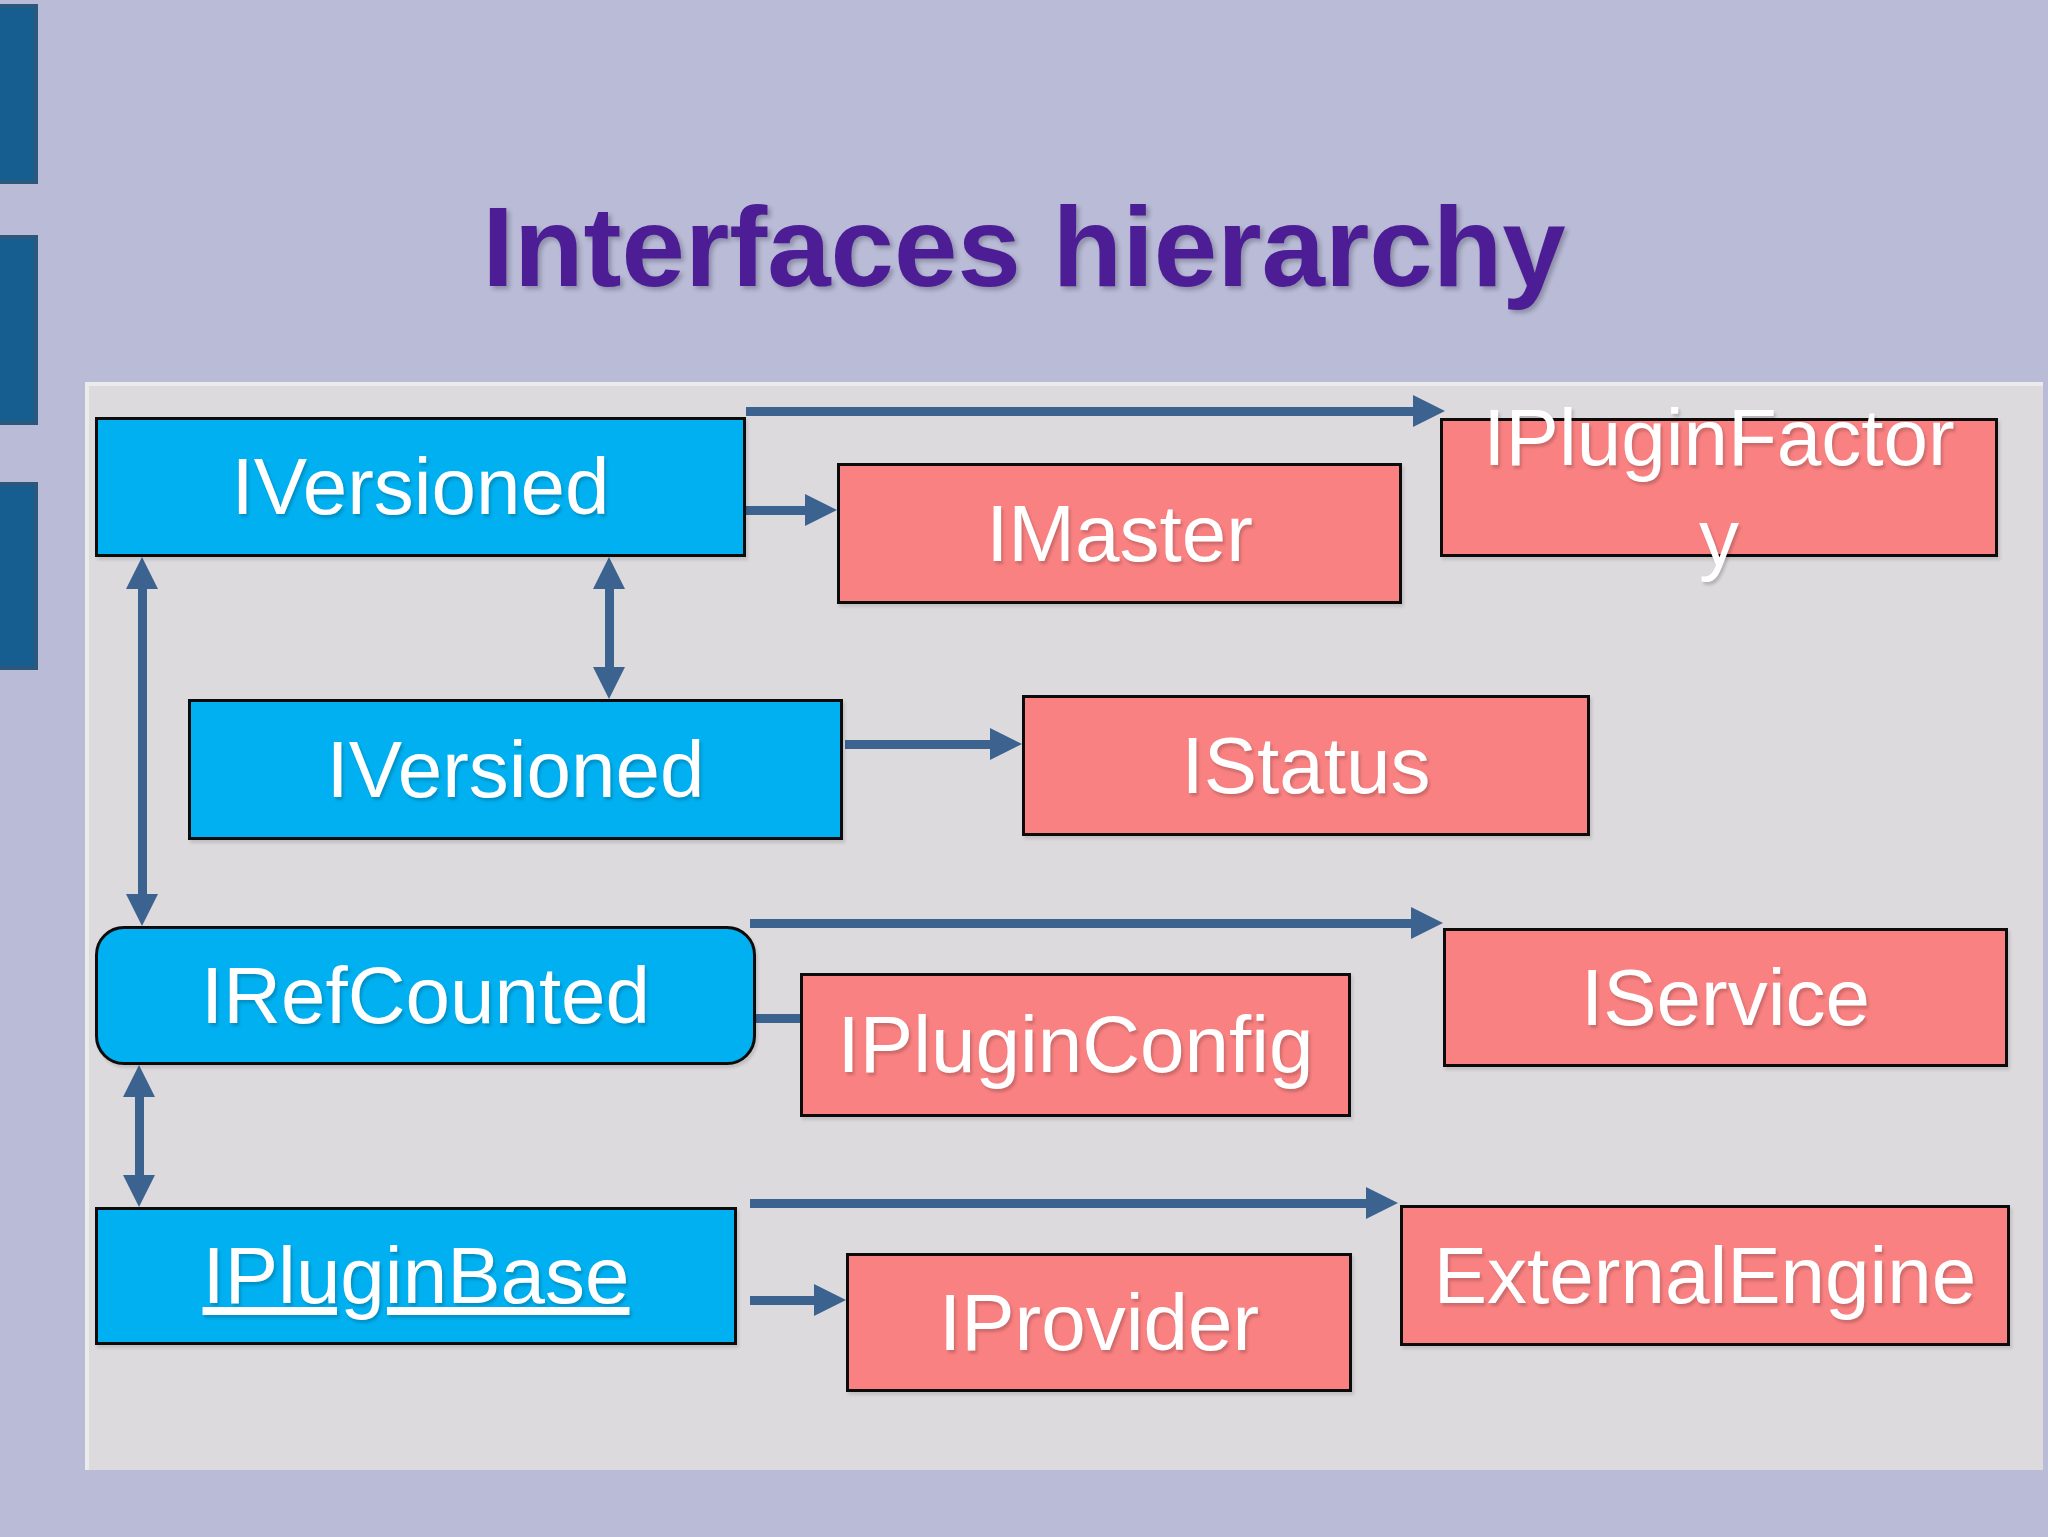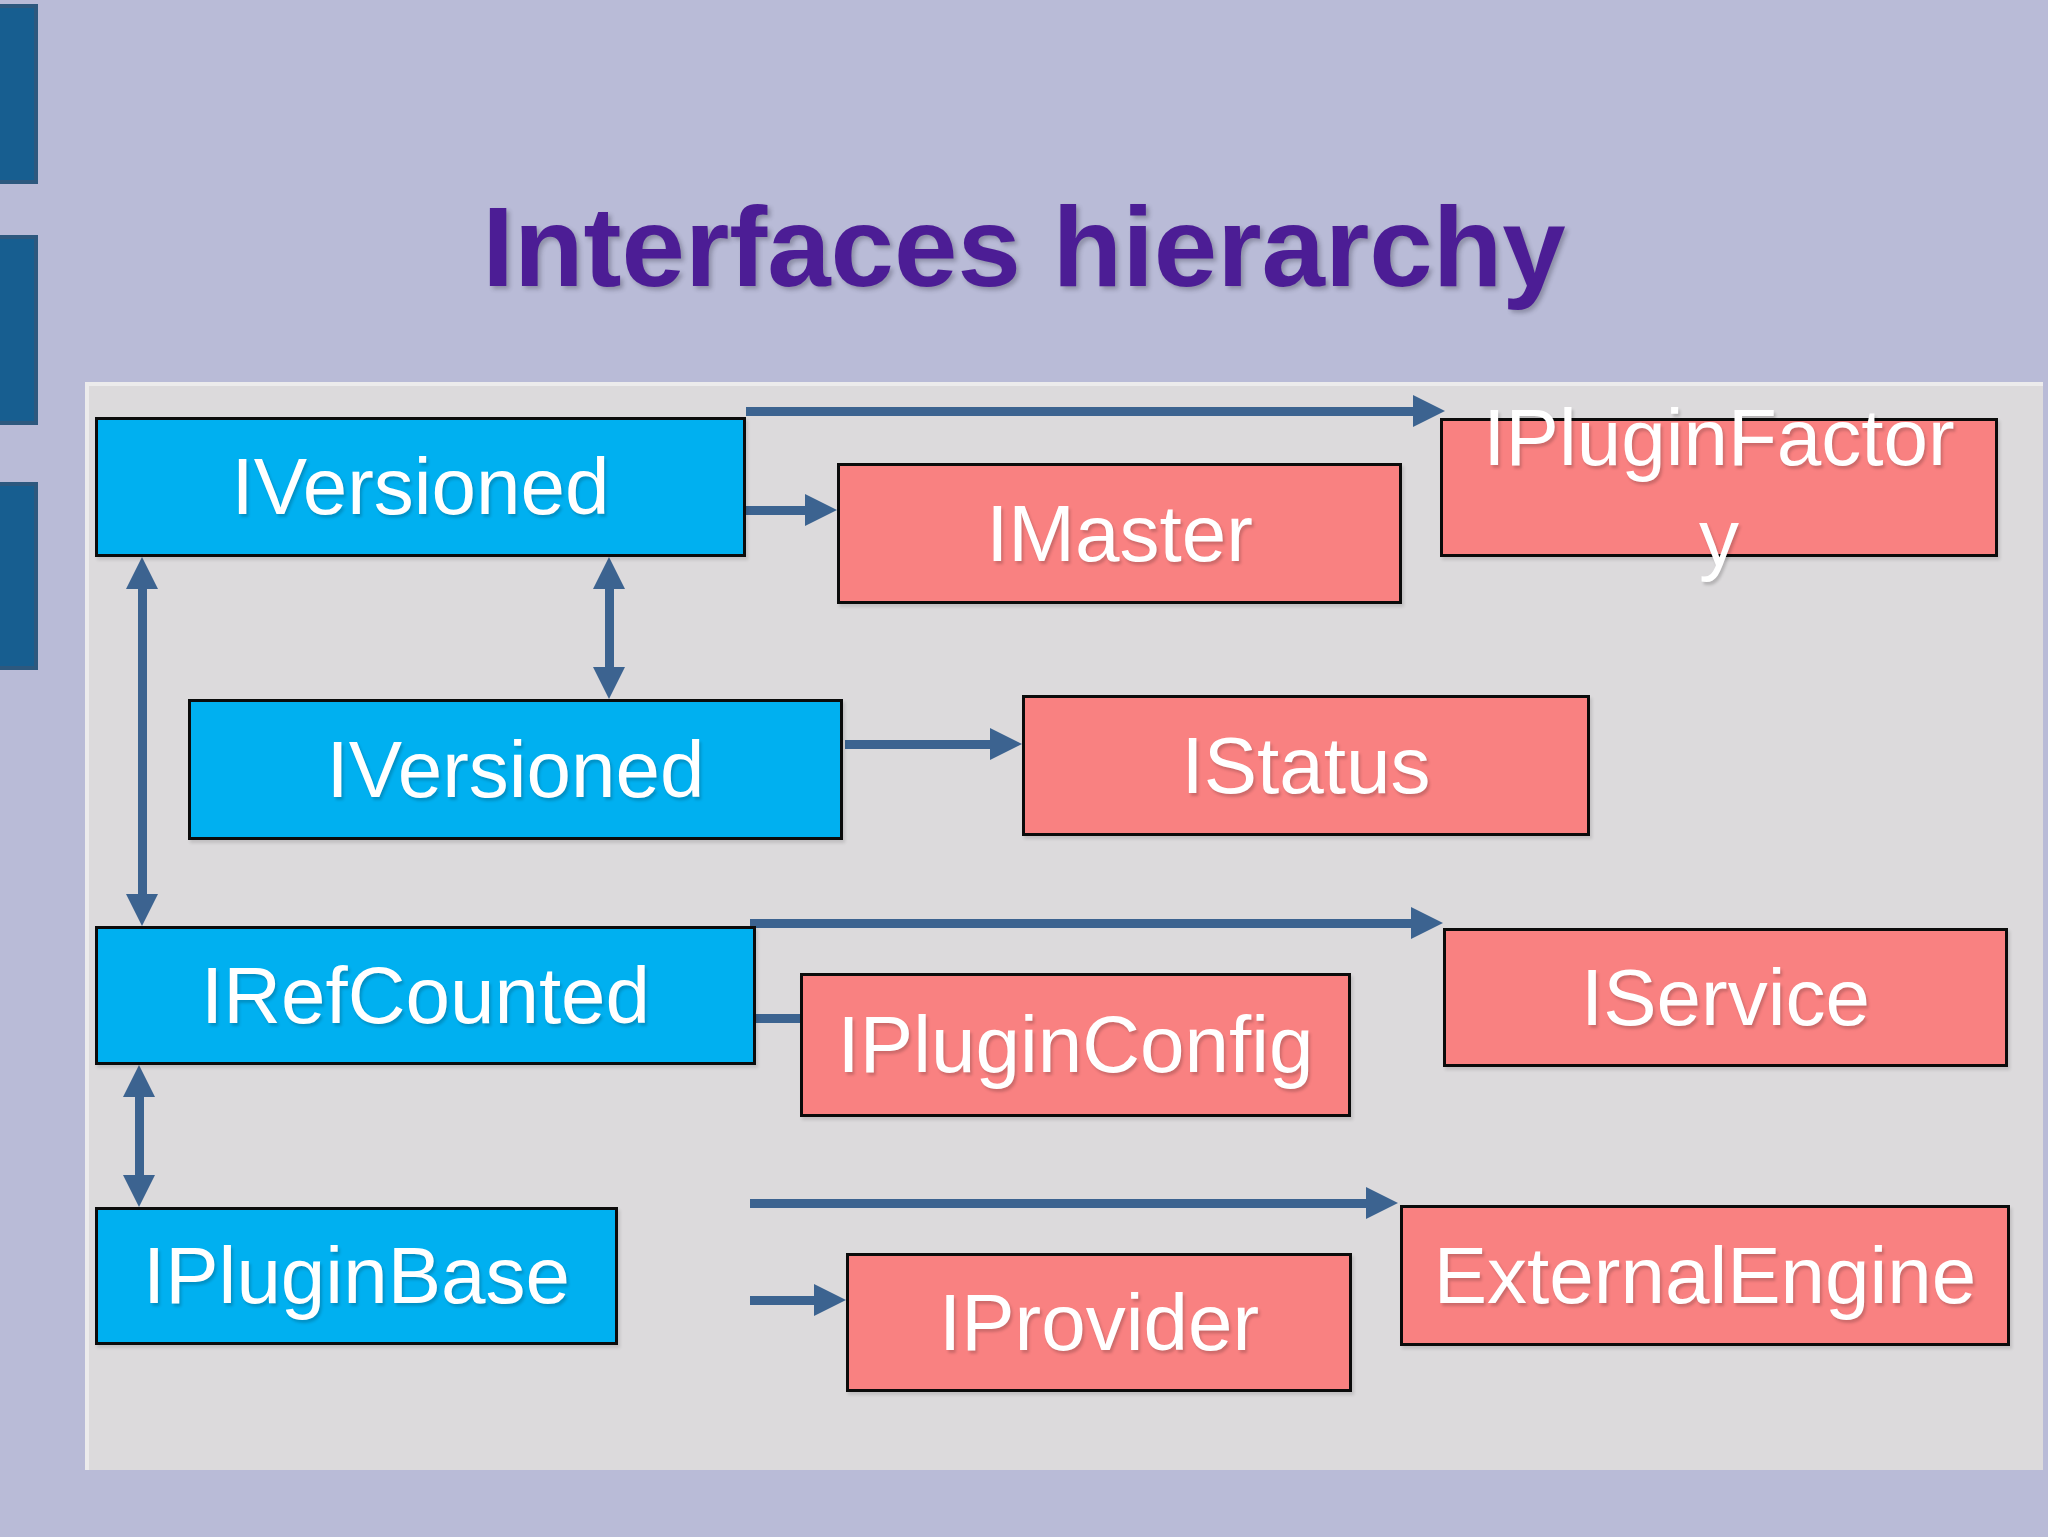--- a/index.html
+++ b/index.html
@@ -122,24 +122,24 @@
       <i class="head-u"></i>
       <i class="head-d"></i>
     </div>
 
   <div class="node cyan" style="left:95px; top:417px; width:651px; height:140px;">
     <span>IVersioned</span>
   </div>
   <div class="node cyan" style="left:188px; top:699px; width:655px; height:141px;">
     <span>IVersioned</span>
   </div>
-  <div class="node cyan" style="left:95px; top:926px; width:661px; height:139px;">
+  <div class="node cyan" style="left:95px; top:926px; width:661px; height:139px;border-radius:29px;">
     <span>IRefCounted</span>
   </div>
-  <div class="node cyan" style="left:95px; top:1207px; width:523px; height:138px;">
+  <div class="node cyan" style="left:95px; top:1207px; width:642px; height:138px;text-decoration:underline;">
     <span>IPluginBase</span>
   </div>
 
   <div class="node salmon" style="left:837px; top:463px; width:565px; height:141px;">
     <span>IMaster</span>
   </div>
   <div class="node salmon factory" style="left:1440px; top:418px; width:558px; height:139px;">
     <span class="line">IPluginFactor</span>
     <span class="line">y</span>
   </div>

